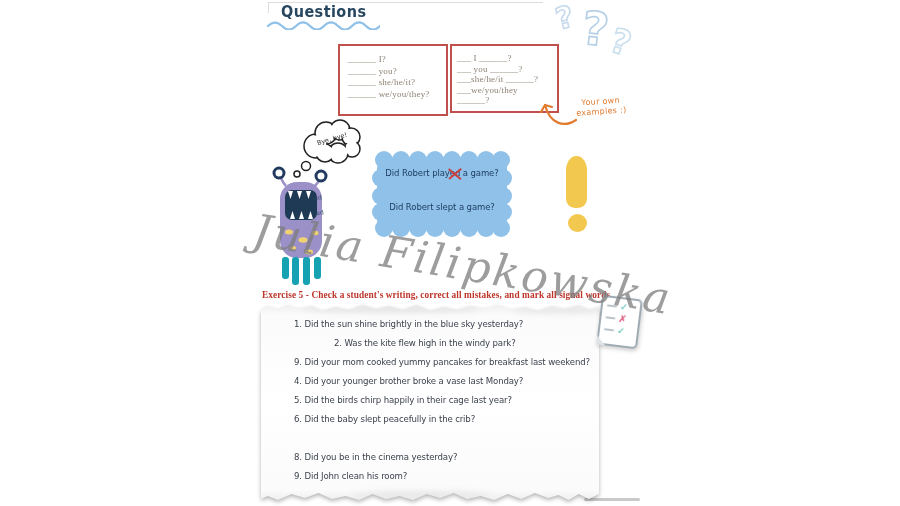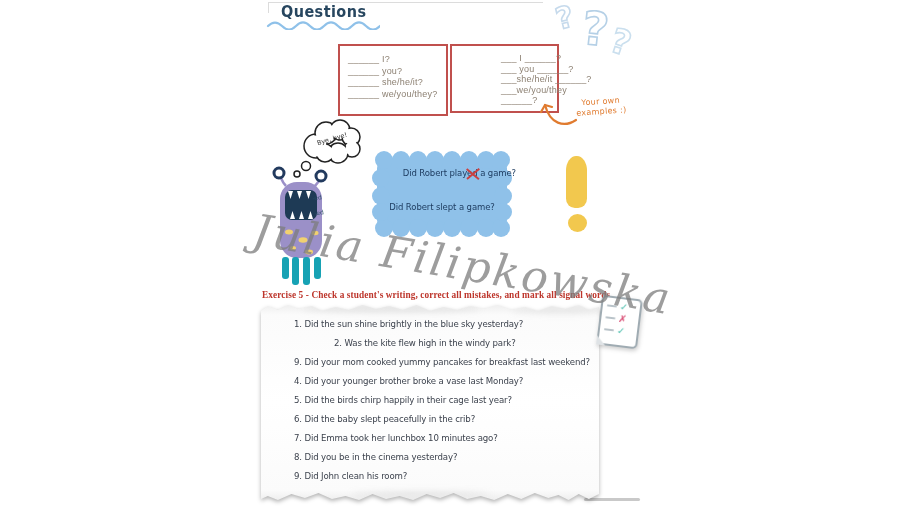--- a/index.html
+++ b/index.html
@@ -13,43 +13,43 @@
   .title{left:281px;top:2px;font-family:"DejaVu Sans",sans-serif;font-size:16px;font-weight:600;
          color:#27465f;transform:scaleX(.9);transform-origin:left top;letter-spacing:.5px;}
   
   .box-head{font-family:"Liberation Serif",serif;font-weight:bold;color:#b85450;
             font-size:10px;text-align:center;letter-spacing:.4px;}
   .tobe-head{left:338px;top:31px;width:100px;margin-top:18px;}
   .verbs-head{left:441px;top:17px;width:120px;line-height:11.5px;}
   .redbox{border:2px solid #c0504d;background:#fff;}
   .tobe-box{left:338px;top:44px;width:96px;height:60px;padding:8px 2px 0 8px;}
   .verbs-box{left:450px;top:44px;width:98px;height:58px;padding:7px 2px 0 5px;}
-  .blank-line{font-family:Liberation Sans, sans-serif;font-size:9px;color:#8d8173;
+  .blank-line{font-family:Liberation Serif, serif;font-size:9px;color:#8d8173;
               line-height:11.7px;white-space:nowrap;letter-spacing:.2px;}
-  .verbs-box .blank-line{line-height:10.6px;margin-left:44px;}
+  .verbs-box .blank-line{line-height:10.6px;}
   
   .qmark{font-family:"DejaVu Sans",sans-serif;font-weight:bold;color:transparent;
          -webkit-text-stroke:1.6px #bcd6ea;}
   .qm1{left:556px;top:0px;font-size:30px;transform:rotate(-14deg);-webkit-text-stroke-color:#c6daec;}
   .qm2{left:582px;top:2px;font-size:46px;transform:rotate(6deg);-webkit-text-stroke-color:#b5d0e6;}
   .qm3{left:611px;top:22px;font-size:34px;transform:rotate(18deg);-webkit-text-stroke-color:#cadfee;}
   
   .note{left:566px;top:97px;width:70px;text-align:center;color:#e07b2f;
         font-family:"DejaVu Sans",sans-serif;font-size:8px;line-height:10px;
         transform:rotate(-4deg);letter-spacing:.3px;}
   
   .thought-text{left:308px;top:135px;width:48px;text-align:center;font-size:6.5px;color:#333;
                 font-family:"DejaVu Sans",sans-serif;transform:rotate(-16deg);}
   .ed-label{font-family:"DejaVu Sans",sans-serif;font-size:6px;color:#274a63;transform:rotate(-8deg);}
   .ed1{left:312px;top:194px;}
   .ed2{left:314px;top:209px;}
   
   .cloud-text{width:148px;text-align:center;font-family:"DejaVu Sans",sans-serif;
               font-size:8.5px;color:#1c3a5e;letter-spacing:-.1px;}
-  .cloud-l1{left:368px;top:168px;text-align:right;}
+  .cloud-l1{left:368px;top:168px;}
   .cloud-l2{left:368px;top:202px;}
   .xmark{position:relative;display:inline-block;}
   .xmark::before,.xmark::after{content:"";position:absolute;left:-25%;top:45%;width:150%;
         height:1.5px;background:#c94040;}
   .xmark::before{transform:rotate(40deg);}
   .xmark::after{transform:rotate(-40deg);}
   
   .excl-bar{left:566px;top:156px;width:21px;height:52px;background:#f2c84e;
             border-radius:48% 48% 42% 42% / 28% 28% 18% 18%;}
   .excl-dot{left:568px;top:214px;width:19px;height:18px;background:#f2c84e;border-radius:50%;}
@@ -241,21 +241,20 @@
     <div class="paper">
       <div class="wrinkle" style="left:40px;top:3px;width:180px;height:7px;"></div>
       <div class="wrinkle" style="left:250px;top:5px;width:100px;height:6px;"></div>
       <div class="wrinkle" style="left:90px;top:188px;width:140px;height:6px;"></div>
       <div class="list-item" style="top:16px;">1. Did the sun shine brightly in the blue sky yesterday?</div>
       <div class="list-item" style="top:35px;margin-left:40px;">2. Was the kite flew high in the windy park?</div>
       <div class="list-item" style="top:54px;">9. Did your mom cooked yummy pancakes for breakfast last weekend?</div>
       <div class="list-item" style="top:73px;">4. Did your younger brother broke a vase last Monday?</div>
       <div class="list-item" style="top:92px;">5. Did the birds chirp happily in their cage last year?</div>
       <div class="list-item" style="top:111px;">6. Did the baby slept peacefully in the crib?</div>
-      <div class="list-item" style="top:130px;">7. Did Emma took her lunchbox 10 minutes ago?</div>
       <div class="list-item" style="top:149px;">8. Did you be in the cinema yesterday?</div>
       <div class="list-item" style="top:168px;">9. Did John clean his room?</div>
     </div>
   </div>
 
   <div class="abs watermark">Julia Filipkowska</div>
 
   <div class="abs fine-print"></div>
 
 </div>

